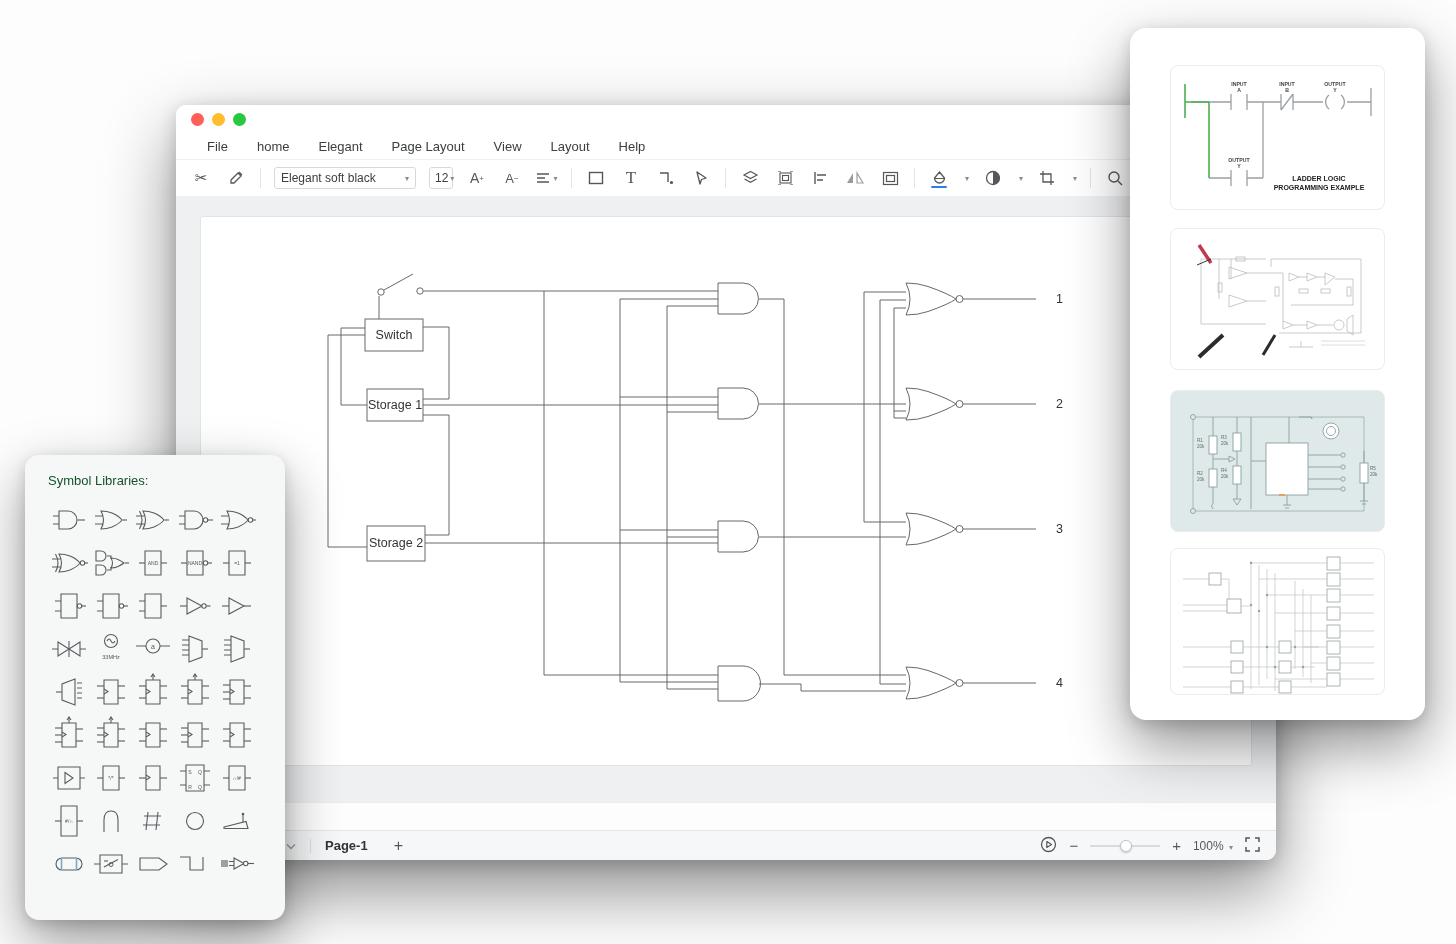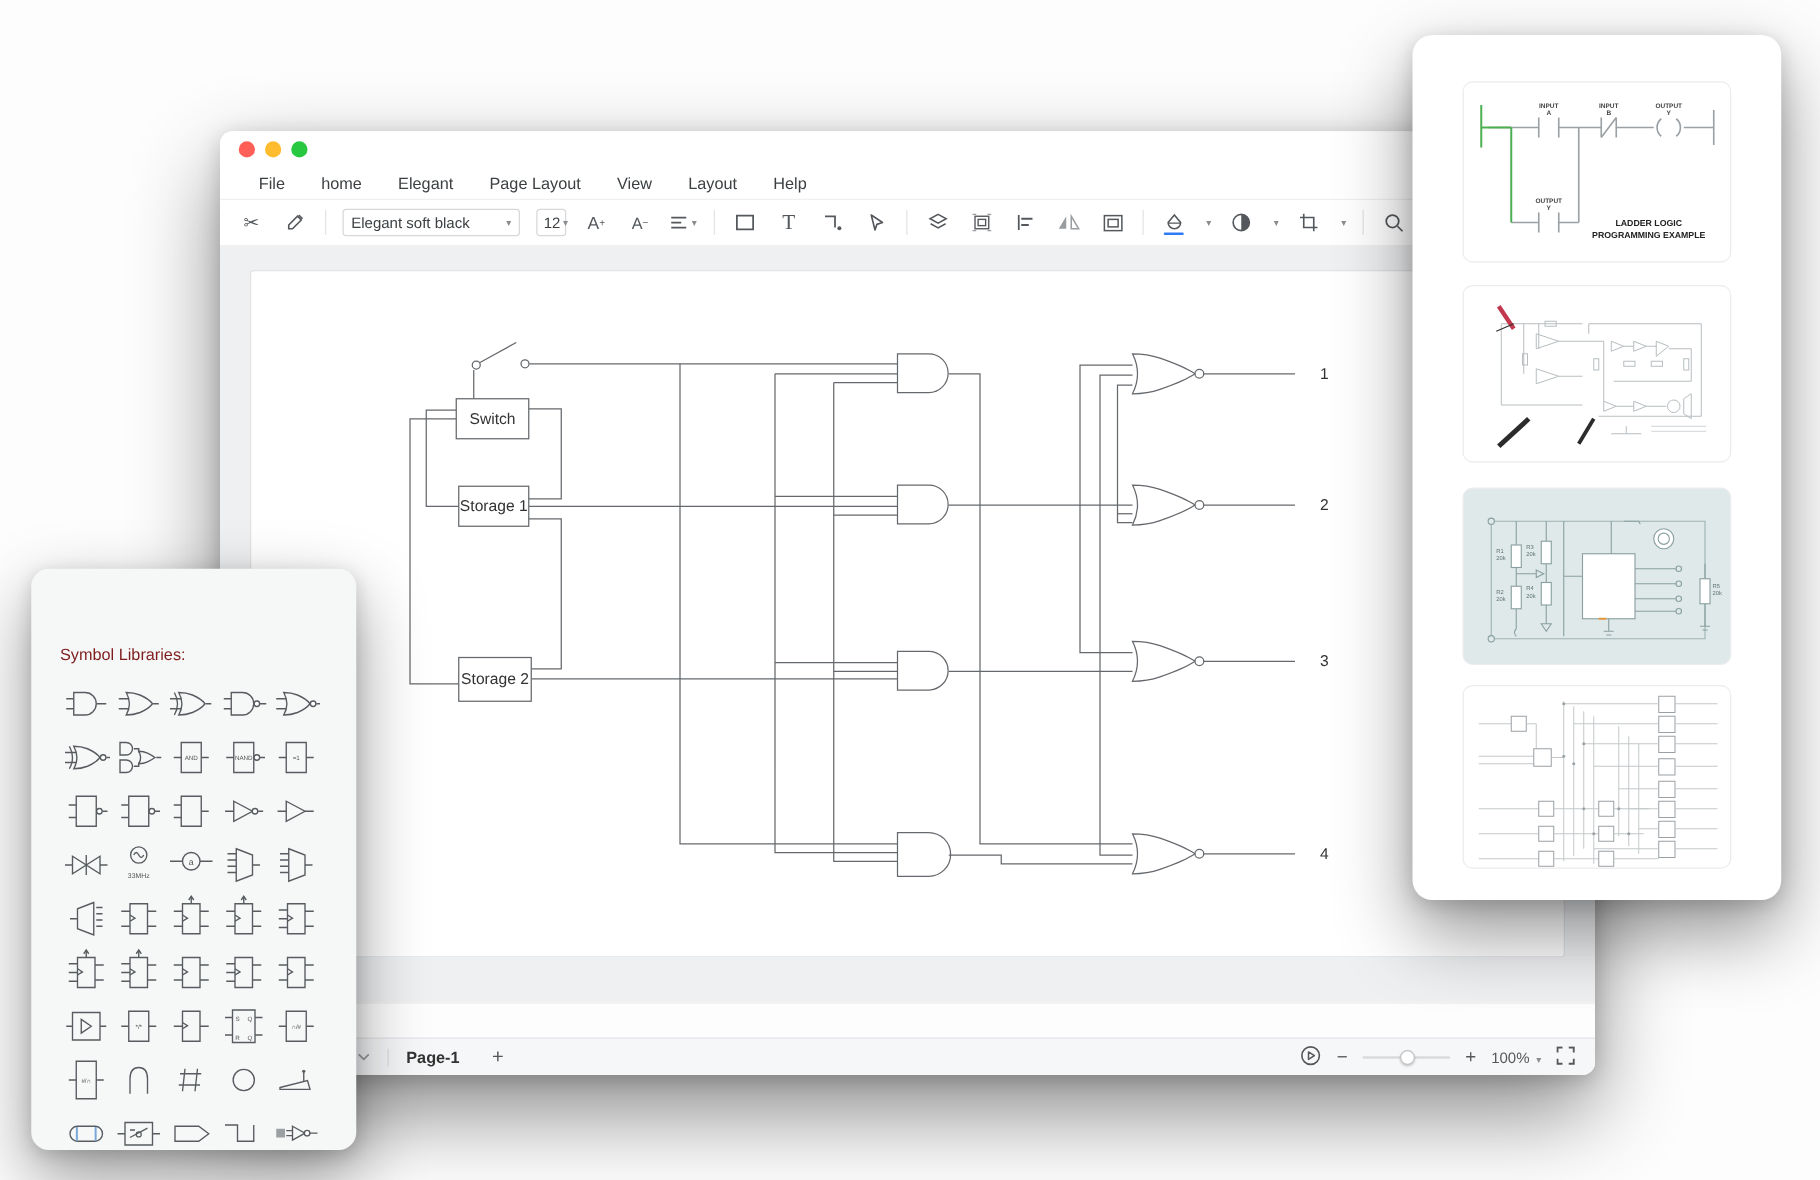--- a/index.html
+++ b/index.html
@@ -35,21 +35,21 @@
   #page-tab { font-weight:bold; font-size:13px; color:#333; }
   #add-page { font-size:16px; color:#555; margin-left:26px; }
   #sb-right { margin-left:auto; display:flex; align-items:center; gap:12px; padding-right:16px; color:#55585b; }
   #zoom-slider { width:70px; height:2px; background:#d8dadc; border-radius:1px; position:relative; }
   #zoom-knob { position:absolute; left:42%; top:-5px; width:12px; height:12px; border-radius:50%; background:#fff; border:1px solid #c2c4c6; box-shadow:0 1px 2px rgba(0,0,0,.2); }
   .sb-btn { font-size:15px; color:#55585b; }
 
   
   #symbol-panel { position:absolute; left:25px; top:455px; width:260px; height:465px; background:#f6f7f7;
     border-radius:14px; box-shadow:0 22px 55px rgba(0,0,0,.4), 0 4px 14px rgba(0,0,0,.15); }
-  #symbol-title { font-size:13px; color:#7f1d1d; padding:18px 0 0 23px;margin-top:43px; }
+  #symbol-title { font-size:13px; color:#14532d; padding:18px 0 0 23px; }
   #symbol-grid { display:grid; grid-template-columns:repeat(5,42px); grid-auto-rows:43px; margin:10px 0 0 23px; }
   .sym-cell { display:flex; align-items:center; justify-content:center; }
   .sym-cell svg { display:block; }
 
   
   #right-panel { position:absolute; left:1130px; top:28px; width:295px; height:692px; background:#fff;
     border-radius:16px; box-shadow:0 26px 60px rgba(0,0,0,.42), 0 4px 16px rgba(0,0,0,.16); }
   .thumb { position:absolute; left:40px; width:215px; border:1px solid #ececee; border-radius:8px; background:#fff; overflow:hidden; }
   .thumb svg { display:block; }
   #thumb-1 { top:37px;  height:145px; }

